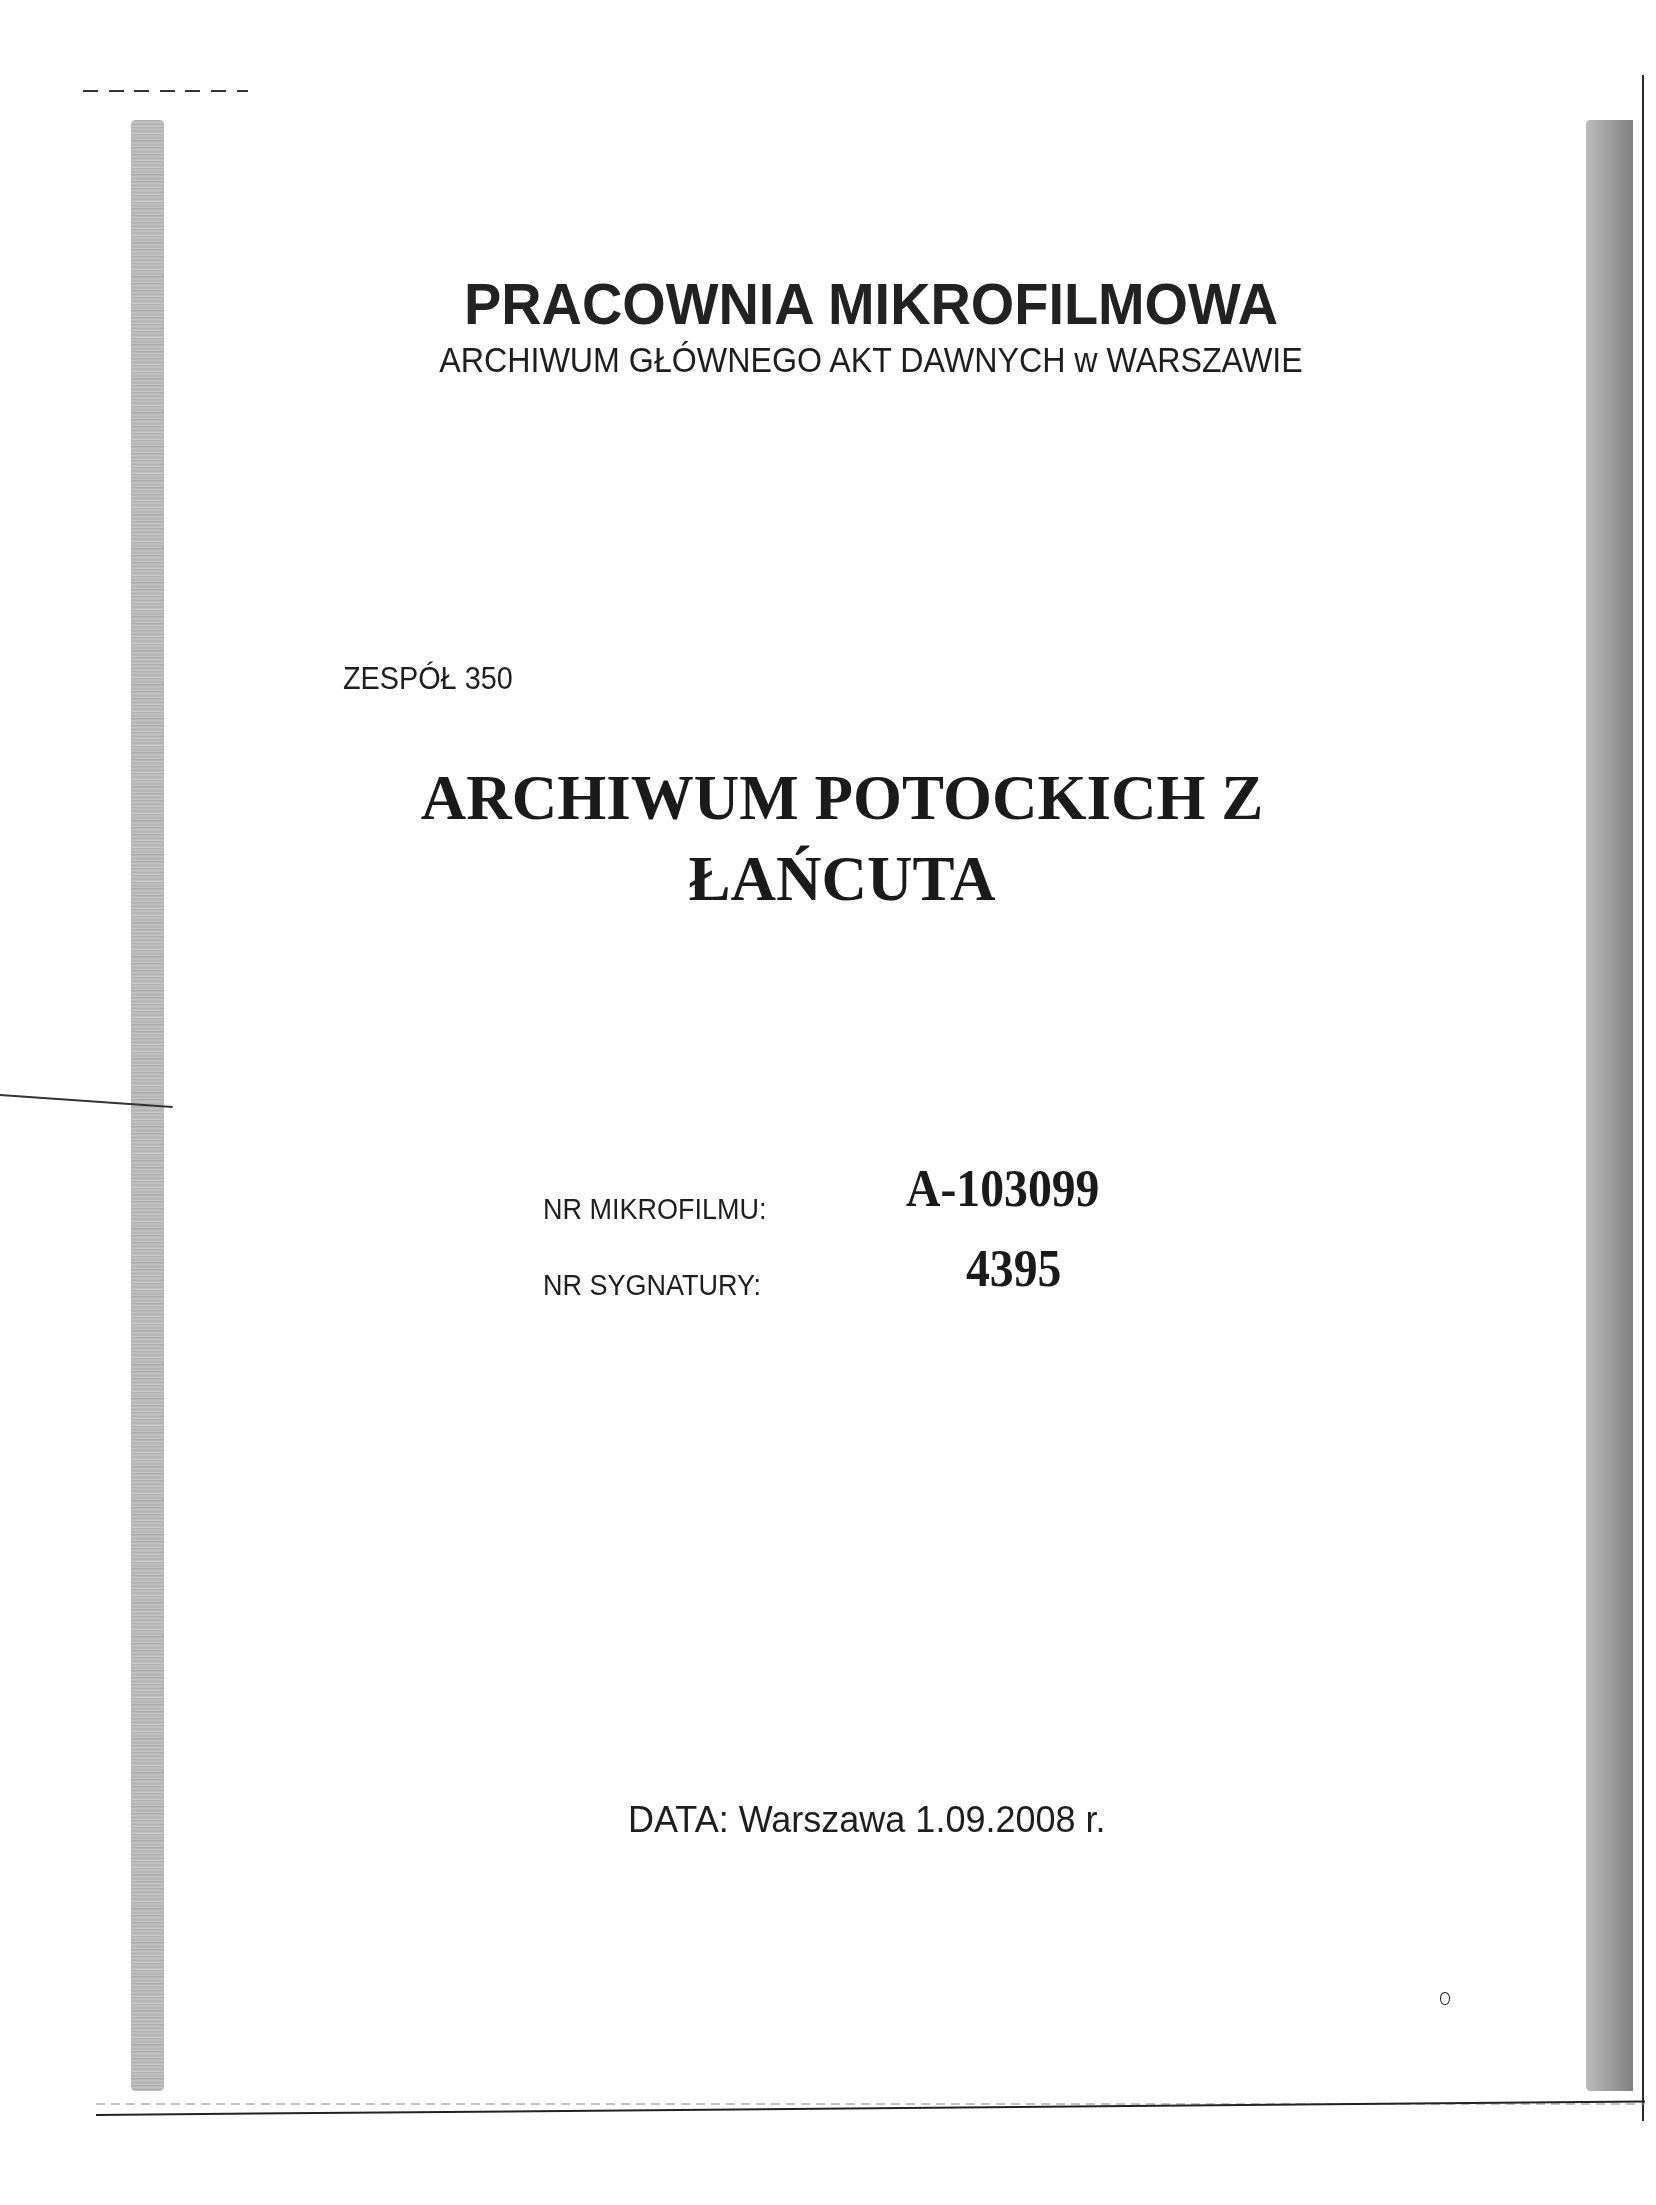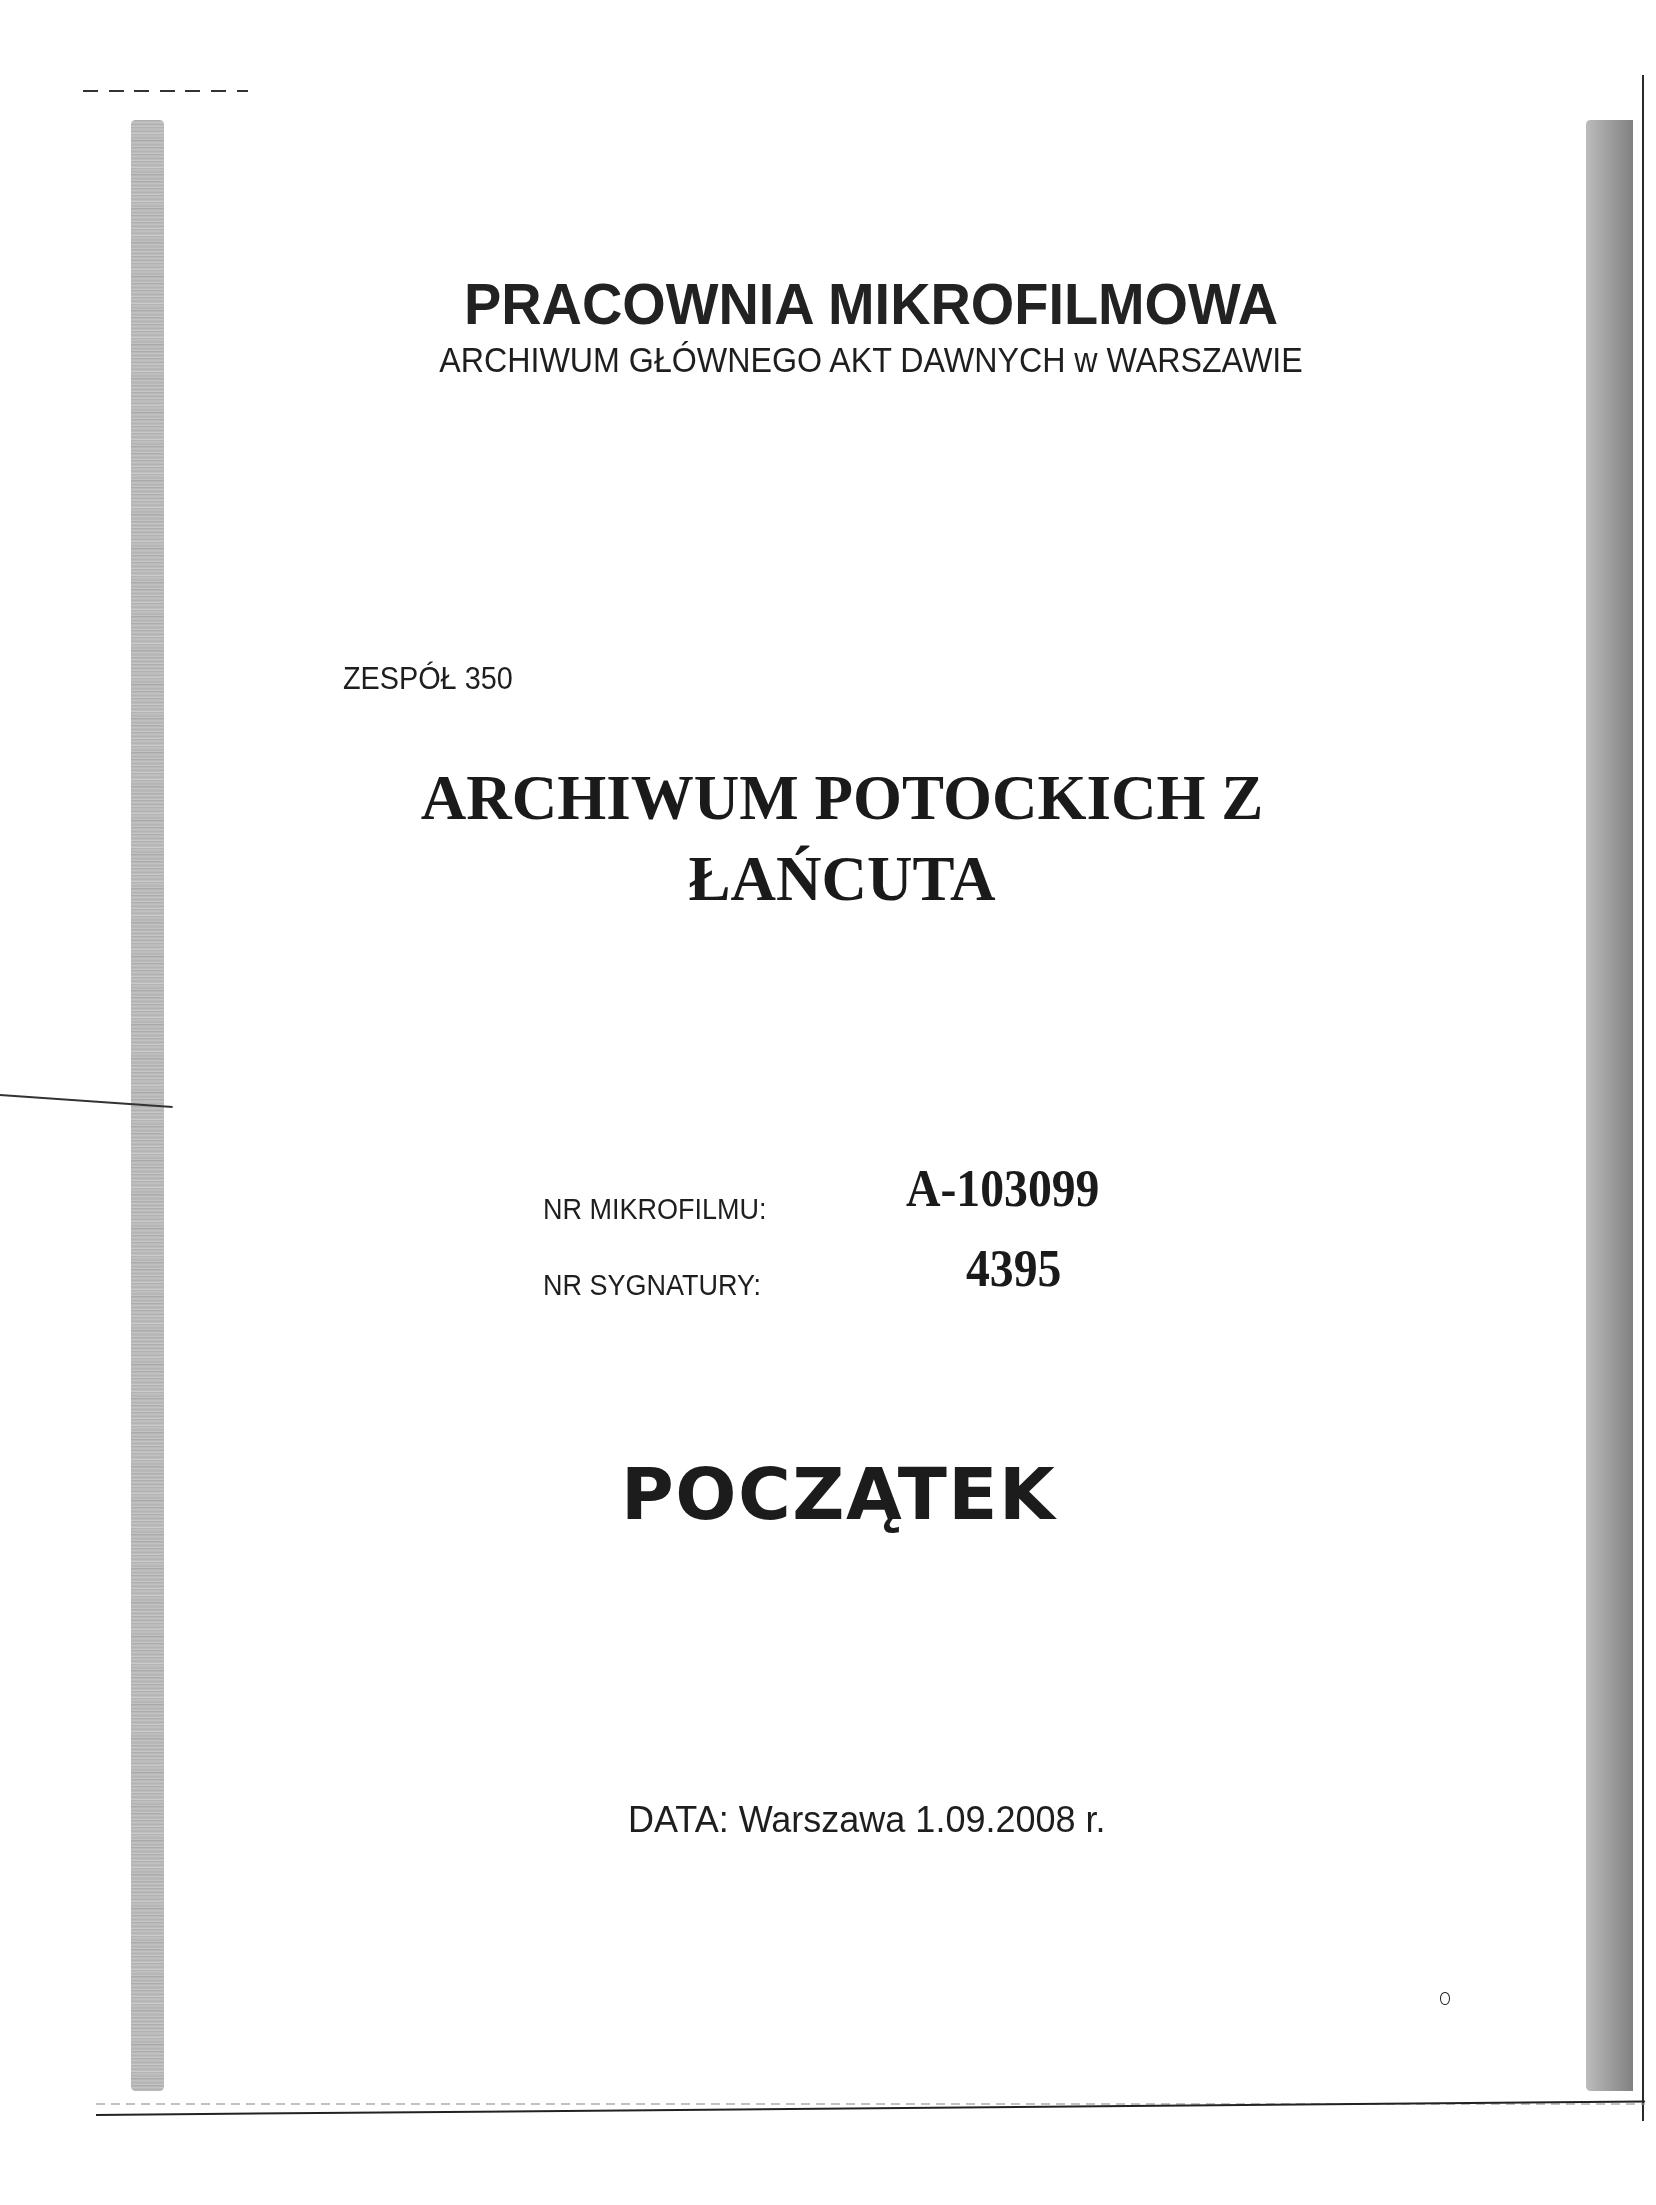--- a/index.html
+++ b/index.html
@@ -180,17 +180,16 @@
   <div class="collection-title">
     <div>ARCHIWUM POTOCKICH Z</div>
     <div>ŁAŃCUTA</div>
   </div>
 
   <div class="meta-label" style="top:1192px;">NR MIKROFILMU:</div>
   <div class="meta-value" style="left:906px; top:1158px;">A-103099</div>
   <div class="meta-label" style="top:1268px;">NR SYGNATURY:</div>
   <div class="meta-value" style="left:966px; top:1238px;">4395</div>
 
-  <div class="poczatek">POCZĄTEK</div>
 
   <div class="date-line">DATA: Warszawa 1.09.2008 r.</div>
 </div>
 
 
 </body></html>

